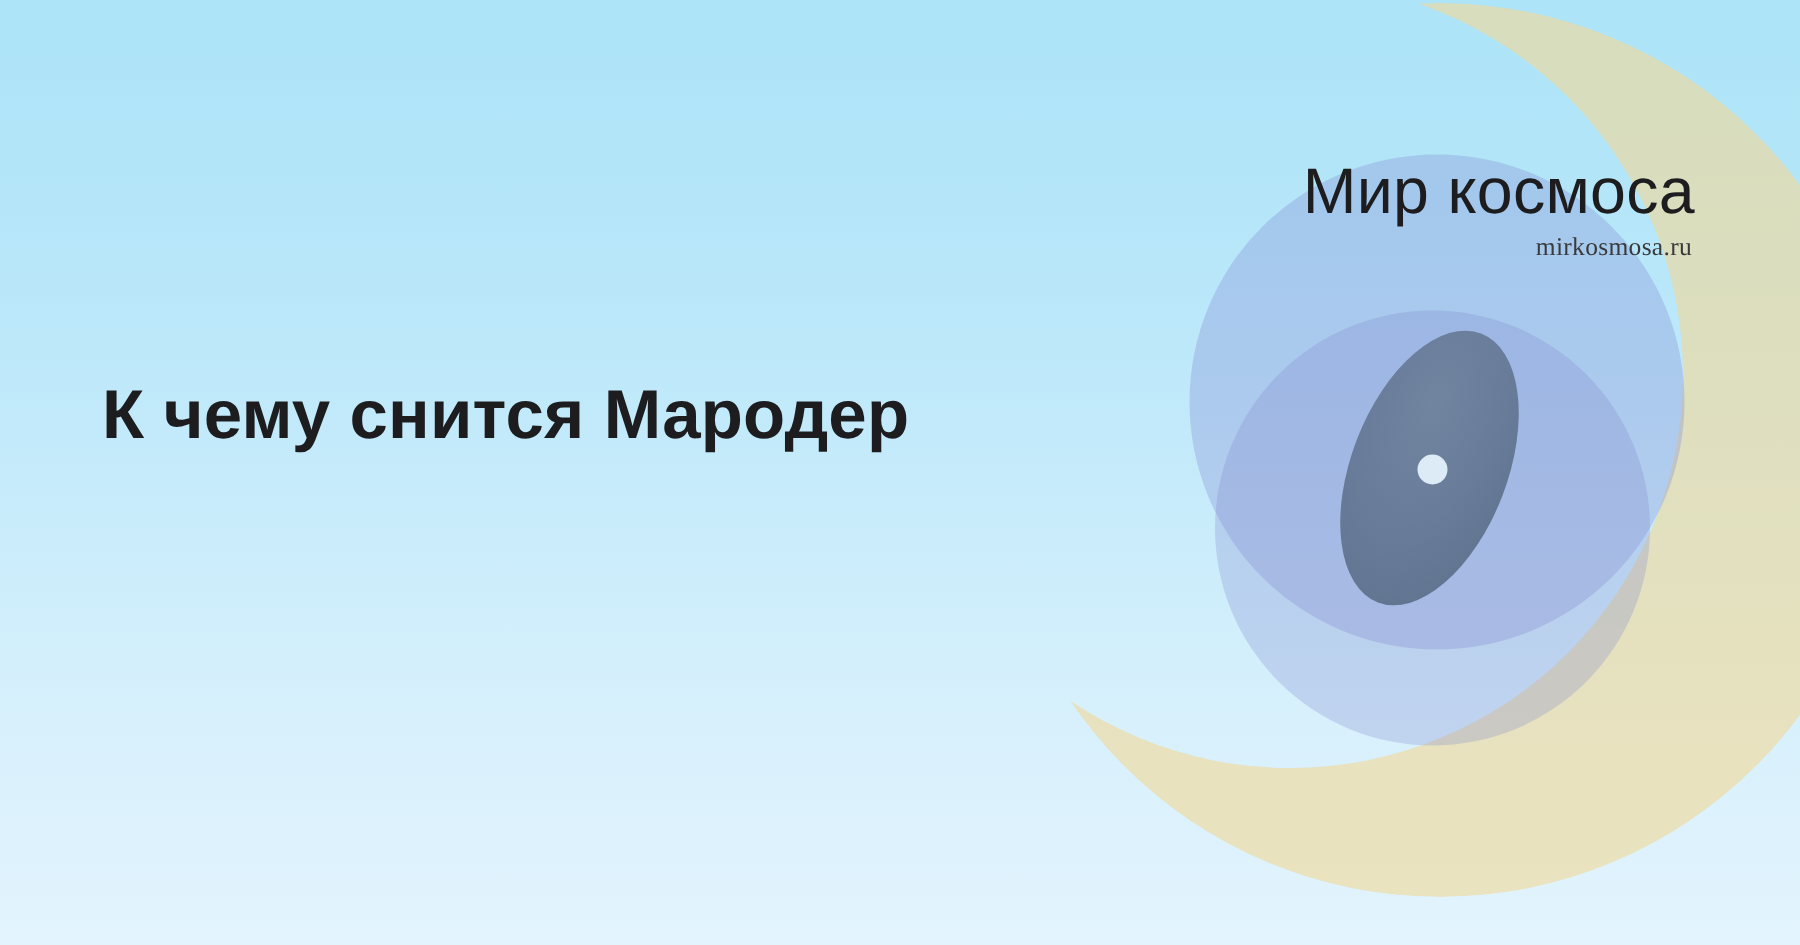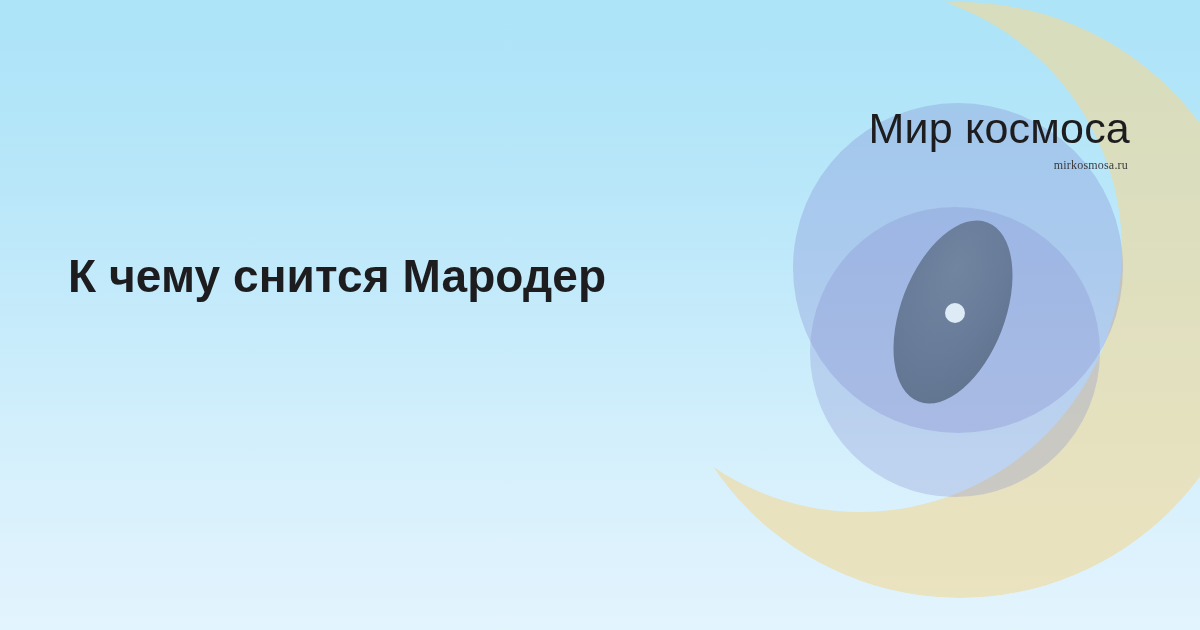--- a/index.html
+++ b/index.html
@@ -68,21 +68,21 @@
     line-height: 50px;
     font-weight: 400;
     letter-spacing: 0.2px;
     color: #1d1d1f;
     white-space: nowrap;
   }
 
   .logo-domain {
     margin: 1px 2px 0 0;
     font-family: "Liberation Serif", "DejaVu Serif", serif;
-    font-size: 12px;
+    font-size: 17px;
     line-height: 22px;
     letter-spacing: 0.2px;
     color: #3a3a3c;
     white-space: nowrap;
   }
 </style>
 </head>
 <body>
 
 <div class="card">

